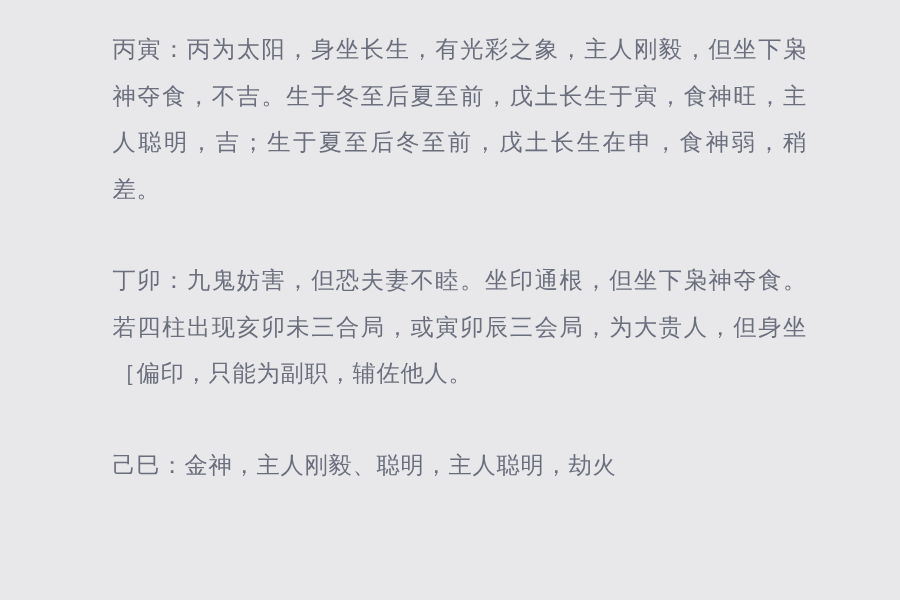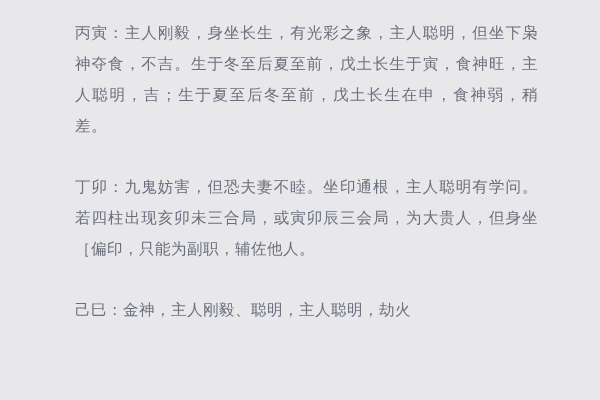--- a/index.html
+++ b/index.html
@@ -32,16 +32,16 @@
     word-break: break-all;
   }
   .para:last-child {
     margin-bottom: 0;
   }
 </style>
 </head>
 <body>
 
 <div id="page">
-  <p class="para">丙寅：主人刚毅，身坐长生，有光彩之象，主人聪明，但坐下枭神夺食，不吉。生于冬至后夏至前，戊土长生于寅，食神旺，主人聪明，吉；生于夏至后冬至前，戊土长生在申，食神弱，稍差。</p>
-  <p class="para">丁卯：九鬼妨害，但恐夫妻不睦。坐印通根，主人聪明有学问。若四柱出现亥卯未三合局，或寅卯辰三会局，为大贵人，但身坐［偏印，只能为副职，辅佐他人。</p>
+  <p class="para">丙寅：丙为太阳，身坐长生，有光彩之象，主人刚毅，但坐下枭神夺食，不吉。生于冬至后夏至前，戊土长生于寅，食神旺，主人聪明，吉；生于夏至后冬至前，戊土长生在申，食神弱，稍差。</p>
+  <p class="para">丁卯：九鬼妨害，但恐夫妻不睦。坐印通根，但坐下枭神夺食。若四柱出现亥卯未三合局，或寅卯辰三会局，为大贵人，但身坐［偏印，只能为副职，辅佐他人。</p>
   <p class="para">己巳：金神，主人刚毅、聪明，主人聪明，劫火</p>
 </div>
 
 </body></html>

